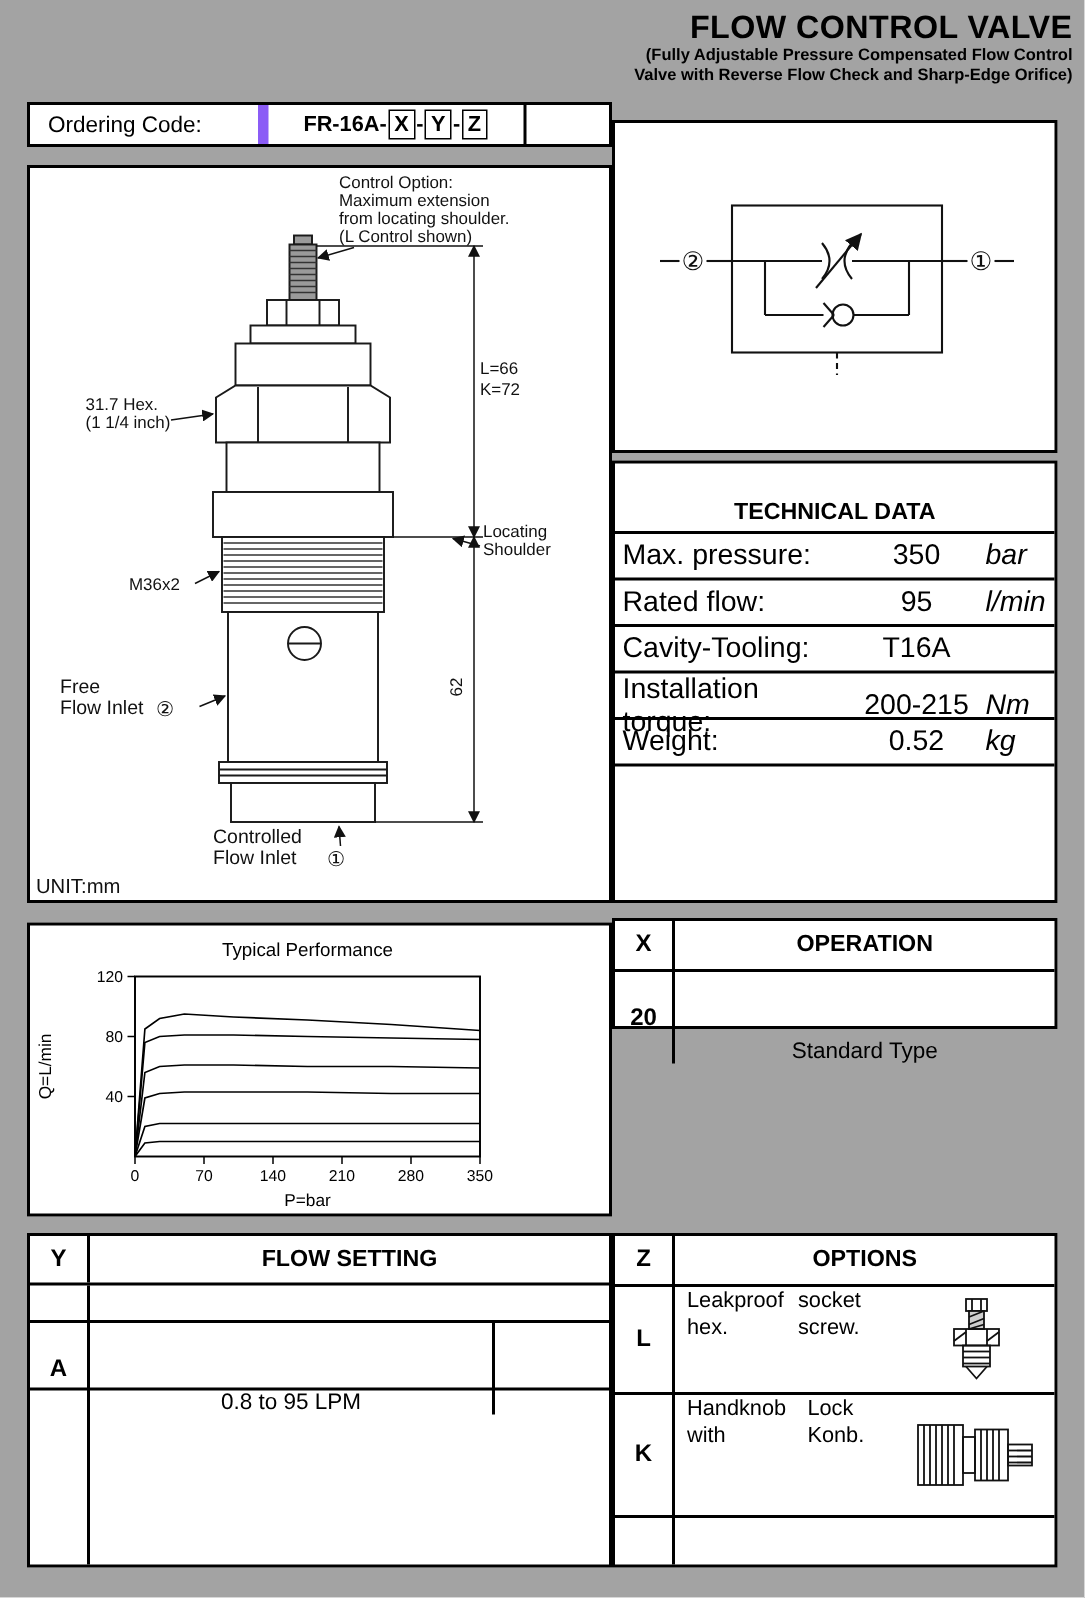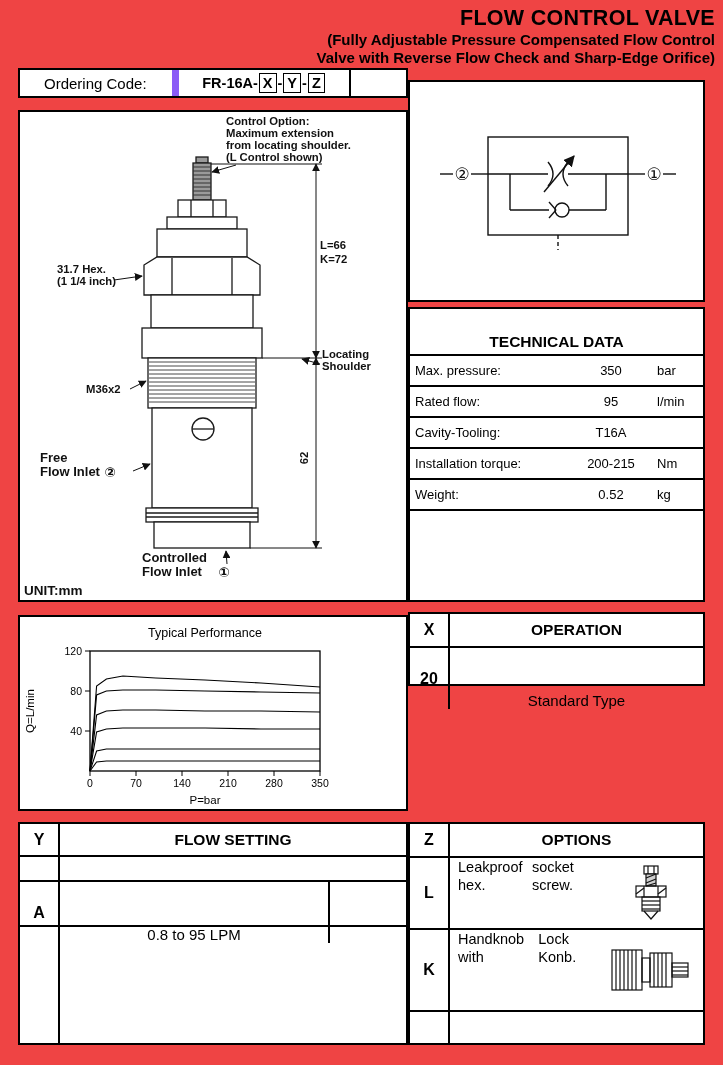--- a/index.html
+++ b/index.html
@@ -1,38 +1,38 @@
 <!DOCTYPE html>
 <html><head>
 <meta charset="utf-8">
 <style>
   * { margin:0; padding:0; box-sizing:border-box; }
   html,body { background:#fff; }
   body { width:723px; height:1065px; font-family:"Liberation Sans","DejaVu Sans",sans-serif; color:#000; }
-  .page { position:relative; width:723px; height:1065px; background:#ef4444; overflow:hidden; }
+  .page { position:relative; width:723px; height:1065px; background:#a3a3a3; overflow:hidden; }
   .box { position:absolute; border:2px solid #000; background:#fff; }
 
   .header { position:absolute; top:6px; right:8px; text-align:right; }
   .title { font-size:21.5px; font-weight:bold; letter-spacing:0.3px; }
-  .subtitle { font-size:15px; font-weight:bold; line-height:1.18;margin-left:32px; }
+  .subtitle { font-size:11px; font-weight:bold; line-height:1.18;margin-left:32px; }
 
   .ordering { left:18px; top:68px; width:390px; height:30px; display:grid; grid-template-columns:152px 177px 1fr; }
-  .ord-label { display:flex; align-items:center; padding-left:24px; font-size:15px; }
+  .ord-label { display:flex; align-items:center; padding-left:12px; font-size:15px; }
   .ord-code { display:flex; align-items:center; justify-content:center; border-left:7px solid #8b5cf6; font-size:14.5px; font-weight:bold; }
   .ord-spare { border-left:2px solid #000; }
   .code-box { border:1.6px solid #000; padding:0 3px; margin:0 1px; line-height:1.25; display:inline-block; }
 
-  .drawing-box { left:18px; top:110px; width:390px; height:492px;font-weight:bold; }
+  .drawing-box { left:18px; top:110px; width:390px; height:492px; }
   .symbol-box { left:408px; top:80px; width:297px; height:222px; display:flex; align-items:center; justify-content:center; }
 
   .tech-box { left:408px; top:307px; width:297px; height:295px; display:flex; flex-direction:column; }
   .tech-title { height:27px; border-bottom:2px solid #000; font-weight:bold; font-size:15.5px; display:flex; align-items:center; justify-content:center;margin-top:20px; }
-  .tech-row { height:31px; border-bottom:2px solid #000; display:grid; grid-template-columns:152px 88px 1fr; align-items:center; font-size:13px; padding-left:5px; }
+  .tech-row { height:31px; border-bottom:2px solid #000; display:grid; grid-template-columns:152px 88px 1fr; align-items:center; font-size:19px; padding-left:5px; }
   .t-val { text-align:center; }
-  .t-unit { padding-left:2px; }
+  .t-unit { padding-left:2px;font-style:italic; }
   .tech-note { flex:1; padding:3px 5px 0 5px; font-size:14.2px; line-height:1.17; }
 
   .chart-box { left:18px; top:615px; width:390px; height:196px; }
   svg { display:block; font-family:inherit; }
 
   .op-box { left:408px; top:612px; width:297px; }
   .row2 { display:grid; grid-template-columns:40px 1fr; }
   .cell-code { border-right:2px solid #000; display:flex; align-items:center; justify-content:center; font-weight:bold; font-size:16px; }
   .cell-hdr { display:flex; align-items:center; justify-content:center; font-weight:bold; font-size:15.5px; }
   .hdr-row { height:34px; border-bottom:2px solid #000; }

